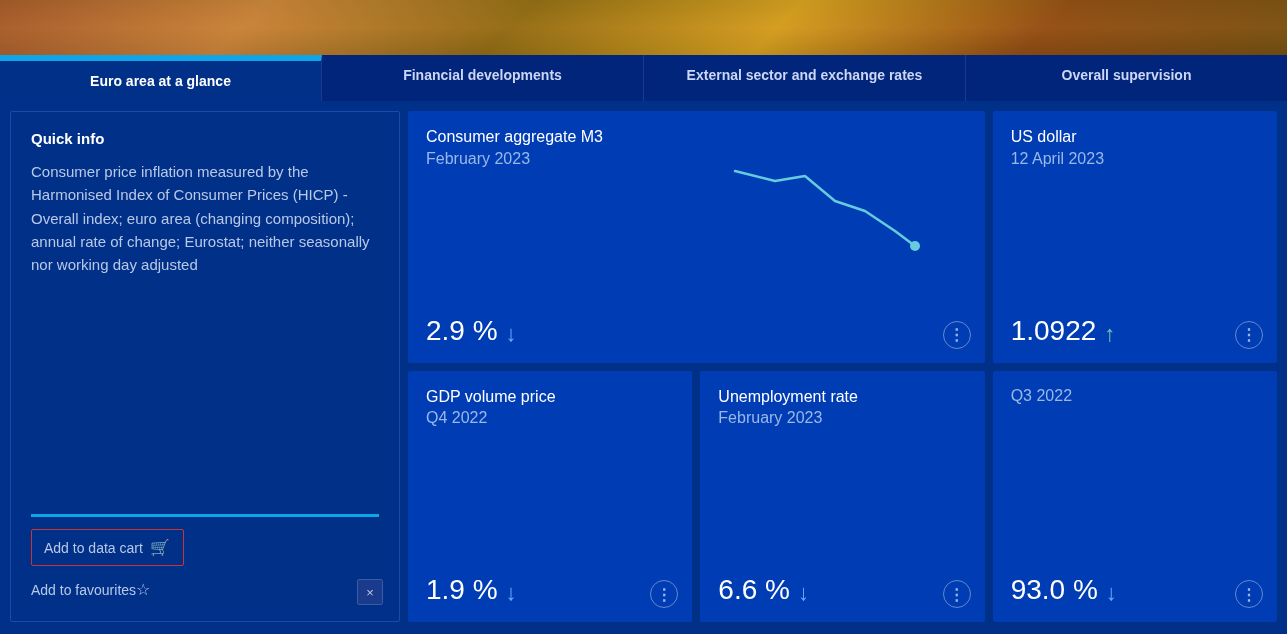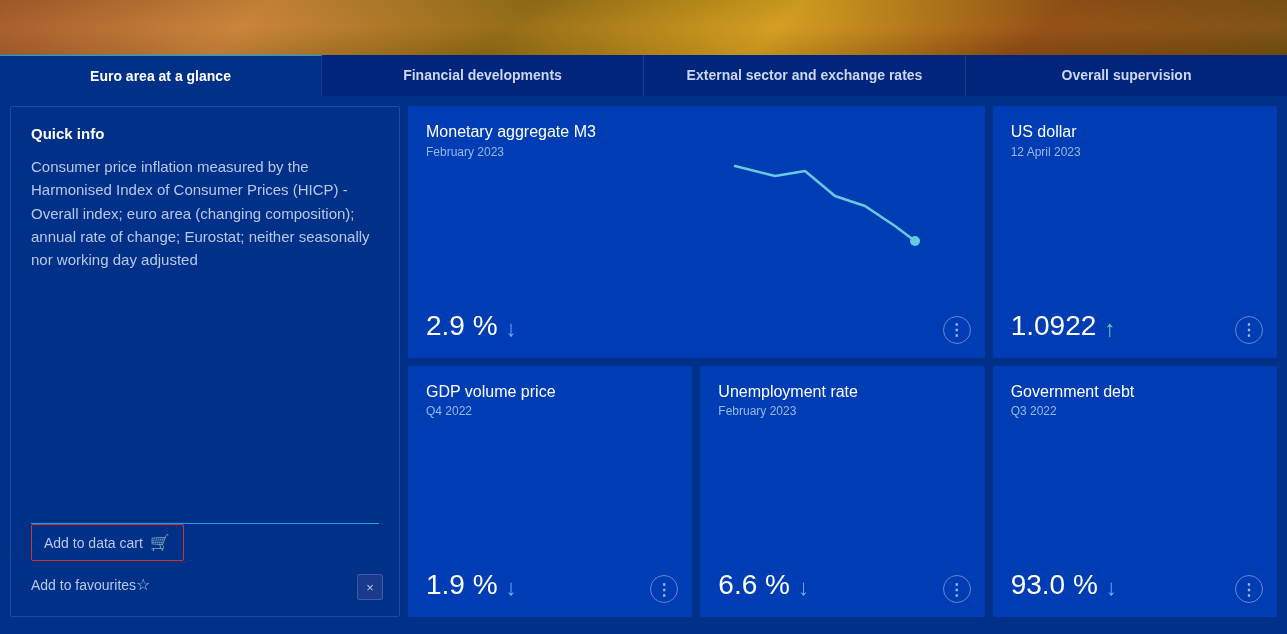--- a/index.html
+++ b/index.html
@@ -41,21 +41,21 @@
       color: #ccd6f6;
       font-weight: bold;
       font-size: 14px;
       border-right: 1px solid #1a3a8c;
       transition: background 0.2s;
     }
     .tab:last-child { border-right: none; }
     .tab.active {
       background: #003087;
       color: white;
-      border-top: 1px solid #0ea5e9;
+      border-top: 6px solid #0ea5e9;
     }
 
     
     .main-content {
       display: flex;
       padding: 10px;
       gap: 8px;
       height: calc(634px - 55px - 48px);
     }
 
@@ -77,21 +77,22 @@
       font-size: 15px;
       margin-bottom: 13px;
     }
     .quick-info-text {
       color: #b8c8e8;
       font-size: 15px;
       line-height: 1.55;
     }
     .quick-info-bottom {
       margin-top: auto;
-      border-top: 1px solid #0ea5e9;
+      border-top: 3px solid #0ea5e9;
+      padding-top: 12px;
     }
     .add-to-cart-btn {
       display: inline-flex;
       align-items: center;
       gap: 8px;
       color: #b8c8e8;
       font-size: 14px;
       cursor: pointer;
       padding: 8px 12px;
       border: 1.5px solid #cc3333;
@@ -151,21 +152,21 @@
       grid-column: span 2;
     }
     .card-title {
       font-size: 16px;
       color: white;
       font-weight: normal;
       margin-bottom: 2px;
       line-height: 1.3;
     }
     .card-date {
-      font-size: 12px;
+      font-size: 16px;
       color: #99b8e8;
       margin-bottom: auto;
     }
     .card-value {
       font-size: 28px;
       color: white;
       font-weight: 300;
       margin-top: 30px;
       display: flex;
       align-items: flex-end;
@@ -248,21 +249,21 @@
         <span>Add to favourites</span>
         <span class="star-icon">☆</span>
       </button></div>
     </div>
     <div class="close-btn">×</div>
   </div>
 
   <div class="right-grid">
 
     <div class="card wide">
-      <div class="card-title">Monetary aggregate M3</div>
+      <div class="card-title">Consumer aggregate M3</div>
       <div class="card-date">February 2023</div>
 
       <div class="mini-chart">
         <svg width="200" height="120" viewBox="0 0 200 120">
           <polyline points="10,30 50,40 80,35 110,60 140,70 170,90 190,105" fill="none" stroke="#66ccdd" stroke-width="2.5" stroke-linejoin="round" stroke-linecap="round"></polyline>
           <circle cx="190" cy="105" r="5" fill="#66ccdd"></circle>
         </svg>
       </div>
       <div class="card-value">
         <span>2.9 %</span>
@@ -295,21 +296,20 @@
       <div class="card-title">Unemployment rate</div>
       <div class="card-date">February 2023</div>
       <div class="card-value">
         <span>6.6 %</span>
         <span class="arrow-down">↓</span>
       </div>
       <div class="card-more-btn">⋮</div>
     </div>
 
     <div class="card">
-      <div class="card-title">Government debt</div>
       <div class="card-date">Q3 2022</div>
       <div class="card-value">
         <span>93.0 %</span>
         <span class="arrow-down">↓</span>
       </div>
       <div class="card-more-btn">⋮</div>
     </div>
 
   </div>
 </div>

